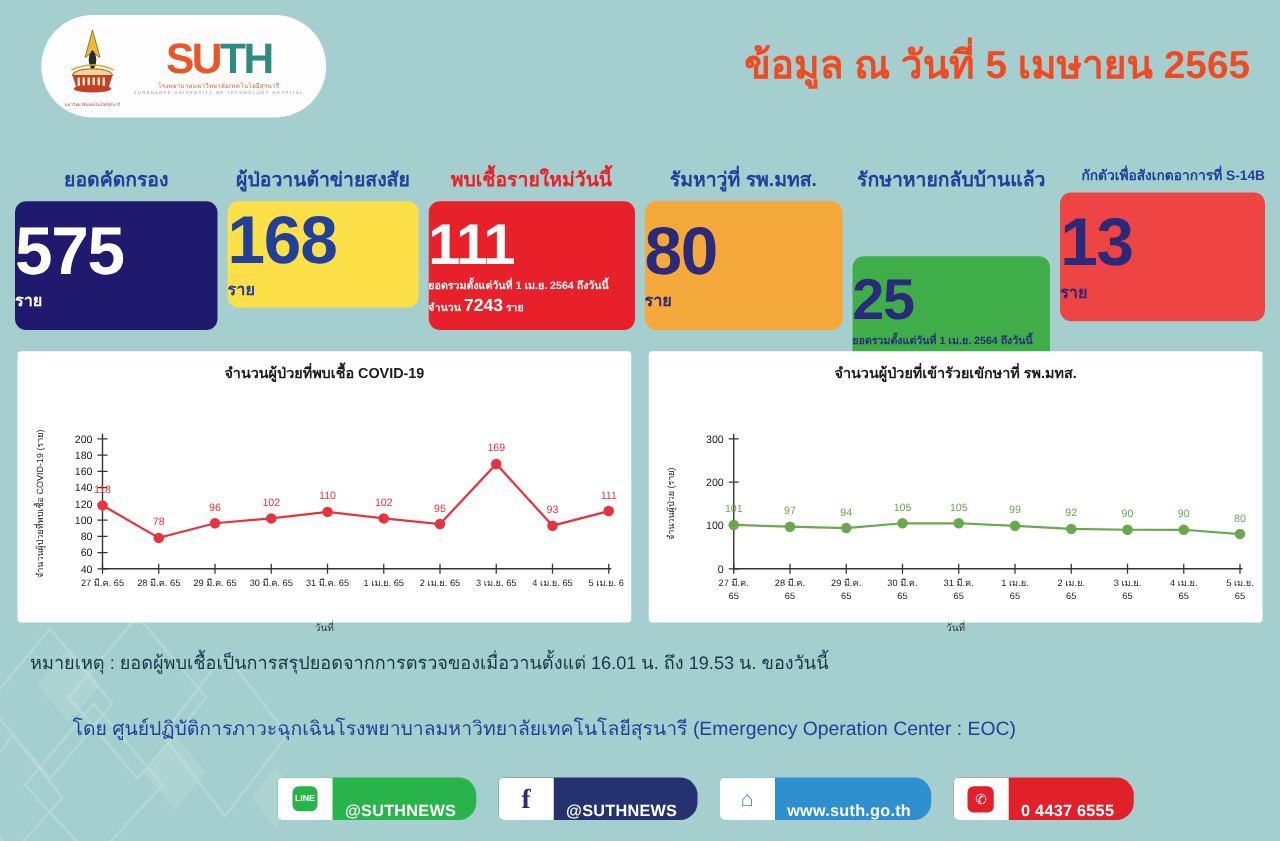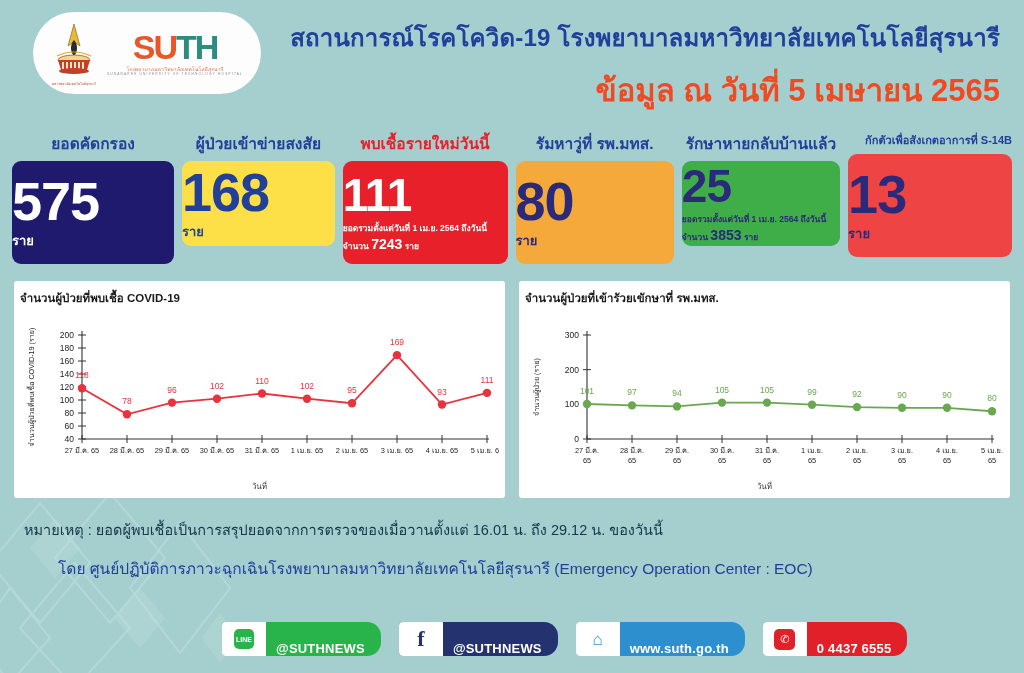--- a/index.html
+++ b/index.html
@@ -55,28 +55,28 @@
   }
   .big-num{font-size:54px;font-weight:bold;line-height:1;letter-spacing:-1px;}
   .unit{font-size:13px;font-weight:bold;margin-top:2px;}
   .sub-total{font-size:8.5px;font-weight:bold;margin-top:3px;white-space:nowrap;}
   .sub-count{font-size:8.5px;font-weight:bold;margin-top:1px;white-space:nowrap;}
   .sub-count .n{font-size:14px;}
 
   
   .charts{position:absolute;top:281px;left:14px;right:14px;height:217px;display:flex;gap:14px;}
   .panel{background:#fff;border-radius:3px;flex:1;position:relative;padding:8px 6px 4px 6px;}
-  .panel-title{font-size:11.5px;color:#1a1a1a;font-weight:bold;margin-bottom:2px;}
+  .panel-title{text-align:center;font-size:11.5px;color:#1a1a1a;font-weight:bold;margin-bottom:18px;}
   .plot-wrap{position:relative;width:100%;height:170px;}
   svg{display:block;}
   .xlab{text-align:center;font-size:8px;color:#333;margin-top:1px;}
 
   
   .note{position:absolute;left:24px;top:518px;font-size:14.5px;color:#16364a;white-space:nowrap;}
-  .byline{position:absolute;left:58px;top:556px;font-size:15.5px;color:#21409a;white-space:nowrap;}
+  .byline{position:absolute;left:58px;top:570px;font-size:15.5px;color:#21409a;white-space:nowrap;}
 
   
   .social{position:absolute;left:222px;top:622px;display:flex;gap:18px;align-items:center;}
   .chip{
     height:34px;display:flex;align-items:flex-end;position:relative;
     border-radius:4px 14px 14px 4px;overflow:hidden;
   }
   .chip .ico-wrap{
     width:44px;height:34px;background:#fff;display:flex;align-items:center;justify-content:center;
     flex:0 0 auto;
@@ -135,35 +135,34 @@
             <span class="o">U</span>
             <span class="t">T</span>
             <span class="t">H</span>
         </div>
         <div class="logo-sub">โรงพยาบาลมหาวิทยาลัยเทคโนโลยีสุรนารี</div>
         <div class="logo-sub2">SURANAREE UNIVERSITY OF TECHNOLOGY HOSPITAL</div>
       </div>
     </div>
 
     <div class="head-titles">
-      <div class="h-line1">สถานการณ์โรคโควิด-19 โรงพยาบาลมหาวิทยาลัยเทคโนโลยีสุรนารี</div>
       <div class="h-line2">ข้อมูล ณ วันที่ 5 เมษายน 2565</div>
     </div>
   </div>
 
   <div class="cards" id="cards">
       <div class="card-col" style="width: 172px;">
         <div class="card-title" style="color: rgb(33, 64, 154);">ยอดคัดกรอง</div>
         <div class="card-box" style="background: rgb(31, 26, 110); color: rgb(255, 255, 255); height: 103px;">
           <div class="big-num">575</div>
           <div class="unit">ราย</div>
         </div>
       </div>
       <div class="card-col" style="width: 162px;">
-        <div class="card-title" style="color: rgb(33, 64, 154);">ผู้ป่วยเข้าข่ายสงสัย</div>
+        <div class="card-title" style="color: rgb(33, 64, 154);">ผู้ป่อวานต้าข่ายสงสัย</div>
         <div class="card-box" style="background: #fde047; color: rgb(33, 64, 154); height: 85px;">
           <div class="big-num">168</div>
           <div class="unit">ราย</div>
         </div>
       </div>
       <div class="card-col" style="width: 175px;">
         <div class="card-title red" style="color: rgb(232, 32, 42);">พบเชื้อรายใหม่วันนี้</div>
         <div class="card-box" style="background: rgb(232, 32, 42); color: rgb(255, 255, 255); height: 103px;">
           <div class="big-num" style="font-size: 46px;">111</div>
           <div class="sub-total">ยอดรวมตั้งแต่วันที่ 1 เม.ย. 2564 ถึงวันนี้</div>
@@ -172,21 +171,21 @@
       </div>
       <div class="card-col" style="width: 168px;">
         <div class="card-title" style="color: rgb(33, 64, 154);">รัมหาวู่ที่ รพ.มทส.</div>
         <div class="card-box" style="background: rgb(245, 169, 59); color: rgb(43, 42, 122); height: 103px;">
           <div class="big-num">80</div>
           <div class="unit">ราย</div>
         </div>
       </div>
       <div class="card-col" style="width: 168px;">
         <div class="card-title" style="color: rgb(33, 64, 154);">รักษาหายกลับบ้านแล้ว</div>
-        <div class="card-box" style="background: rgb(63, 174, 73); color: rgb(43, 42, 122); height: 85px;">
+        <div class="card-box" style="background: rgb(63, 174, 73); color: rgb(43, 42, 122); height: 103px; margin-top: 44px;">
           <div class="big-num" style="font-size: 46px;">25</div>
           <div class="sub-total">ยอดรวมตั้งแต่วันที่ 1 เม.ย. 2564 ถึงวันนี้</div>
           <div class="sub-count"><span>จำนวน</span> <span class="n">3853</span> <span>ราย</span></div>
         </div>
       </div>
       <div class="card-col" style="width: 167px;">
         <div class="card-title small" style="color: rgb(33, 64, 154);">กักตัวเพื่อสังเกตอาการที่ S-14B</div>
         <div class="card-box" style="background: #ef4444; color: rgb(43, 42, 122); height: 103px;">
           <div class="big-num">13</div>
           <div class="unit">ราย</div>
@@ -330,21 +329,21 @@
             <circle cx="422" cy="98.8" r="4.2" fill="#6aa84f"></circle>
             <text x="422" y="88.8" text-anchor="middle" font-size="8.5" fill="#6aa84f" font-family="&quot;Liberation Sans&quot;, sans-serif">90</text>
             <circle cx="467" cy="102.26666666666667" r="4.2" fill="#6aa84f"></circle>
             <text x="467" y="92.26666666666667" text-anchor="middle" font-size="8.5" fill="#6aa84f" font-family="&quot;Liberation Sans&quot;, sans-serif">80</text>
           </svg>
         </div>
       <div class="xlab">วันที่</div>
     </div>
   </div>
 
-  <div class="note">หมายเหตุ :   ยอดผู้พบเชื้อเป็นการสรุปยอดจากการตรวจของเมื่อวานตั้งแต่ 16.01 น. ถึง 29.12 น. ของวันนี้</div>
+  <div class="note">หมายเหตุ :   ยอดผู้พบเชื้อเป็นการสรุปยอดจากการตรวจของเมื่อวานตั้งแต่ 16.01 น. ถึง 19.53 น. ของวันนี้</div>
   <div class="byline">โดย ศูนย์ปฏิบัติการภาวะฉุกเฉินโรงพยาบาลมหาวิทยาลัยเทคโนโลยีสุรนารี (Emergency Operation  Center : EOC)</div>
 
   <div class="social" id="social">
       <div class="chip" style="background: rgb(40, 180, 74);">
         <div class="ico-wrap">
           <div class="ico-line">LINE</div>
         </div>
         <div class="txt">@SUTHNEWS</div>
       </div>
       <div class="chip" style="background: rgb(36, 51, 112);">

